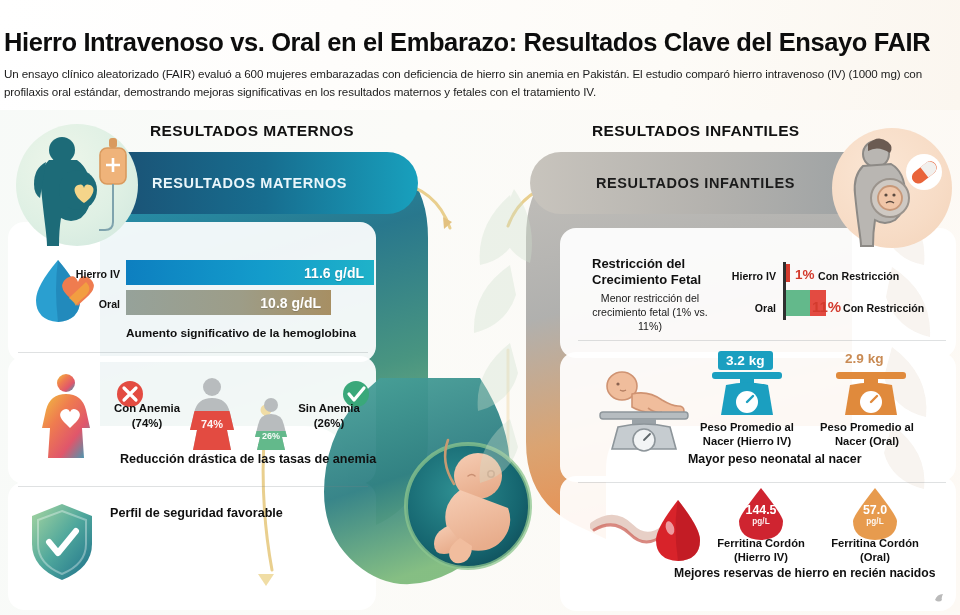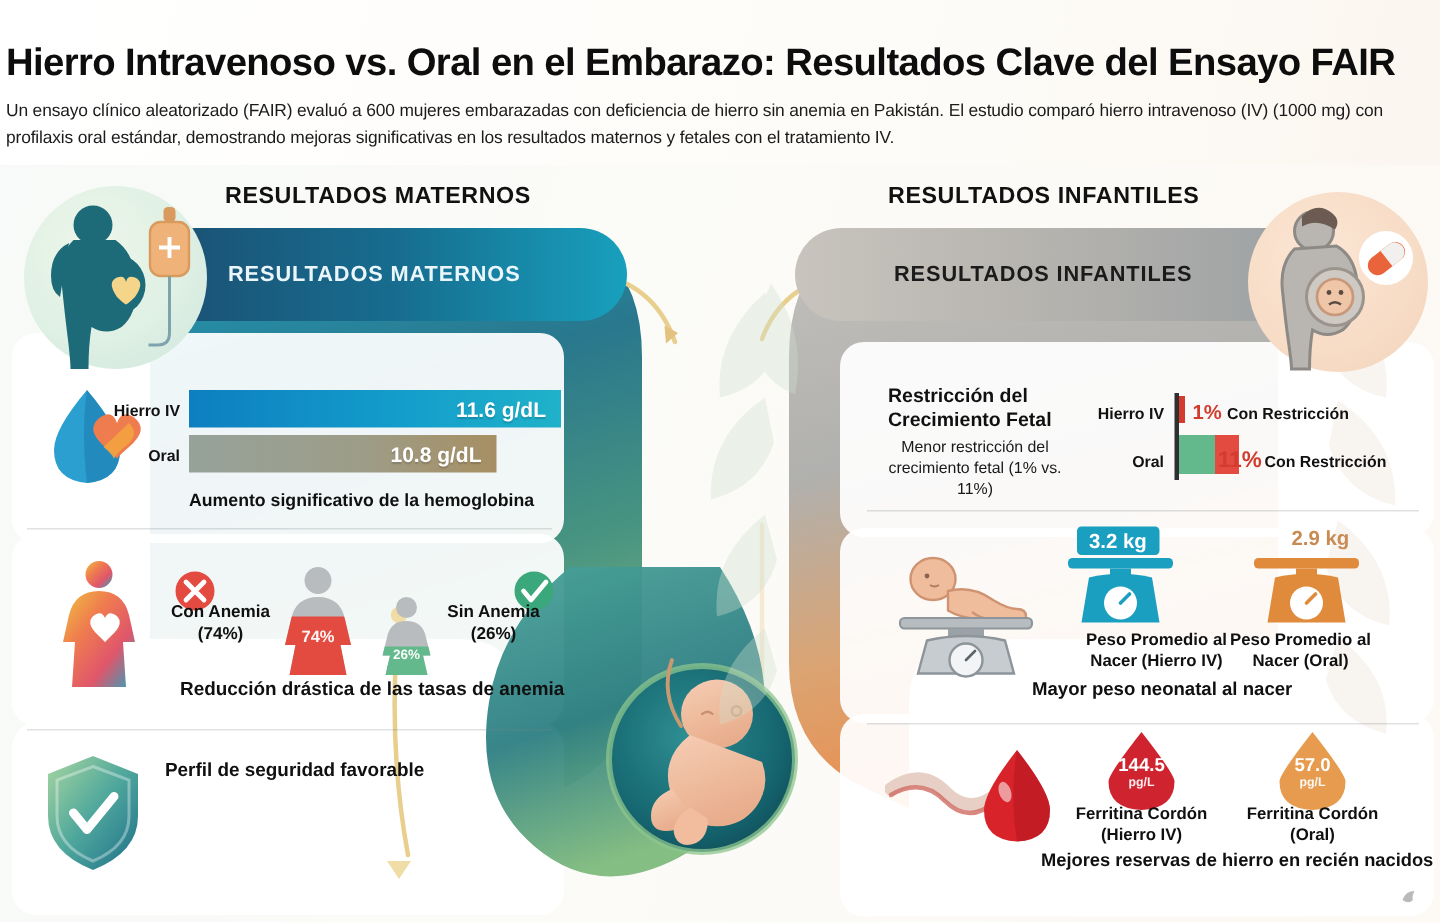--- a/index.html
+++ b/index.html
@@ -91,27 +91,27 @@
   .fgr-axis  { position:absolute; left:783px; top:262px; width:2.5px; height:58px; background:#2f2f2f; }
   .fgr-pct   { position:absolute; font-weight:bold; color:#d33b2e; }
   .fgr-pct.iv { left:795px; top:267px; font-size:13.5px; }
   .fgr-pct.or { left:812px; top:298px; font-size:15px; }
   .fgr-cap   { position:absolute; font-size:10.6px; font-weight:bold; color:#111; }
   .fgr-cap.iv { left:818px; top:270px; }
   .fgr-cap.or { left:843px; top:302px; }
 
   .bw-note { position:absolute; left:688px; top:452px; font-size:12.4px; font-weight:bold; color:#101010; }
   .bw-lab  { position:absolute; text-align:center; font-size:11.2px; font-weight:bold; color:#101010; line-height:1.26; }
-  .bw-lab.iv { left:716px; top:420px; width:110px; }
+  .bw-lab.iv { left:692px; top:420px; width:110px; }
   .bw-lab.or { left:812px; top:420px; width:110px; }
   .bw-val  { position:absolute; font-size:13.6px; font-weight:bold; }
   .bw-val.iv { left:718px; top:351px; color:#fff; background:#1b9fc0; padding:2px 8px; border-radius:3px; }
-  .bw-val.or { left:845px; top:351px; color:#c98b54;margin-left:16px; }
-
-  .fer-note { position:absolute; left:694px; top:566px; font-size:12.2px; font-weight:bold; color:#101010; }
+  .bw-val.or { left:845px; top:351px; color:#c98b54; }
+
+  .fer-note { position:absolute; left:674px; top:566px; font-size:12.2px; font-weight:bold; color:#101010; }
   .fer-lab  { position:absolute; text-align:center; font-size:11.2px; font-weight:bold; color:#101010; line-height:1.26; }
   .fer-lab.iv { left:706px; top:536px; width:110px; }
   .fer-lab.or { left:820px; top:536px; width:110px; }
 
   .drop-num { position:absolute; text-align:center; color:#fff; font-weight:bold; width:70px; }
   .drop-num .n { display:block; font-size:12.4px; line-height:1.05; }
   .drop-num .u { display:block; font-size:8.2px; opacity:.92; }
   .drop-num.iv { left:726px; top:504px; }
   .drop-num.or { left:840px; top:504px; }
 

